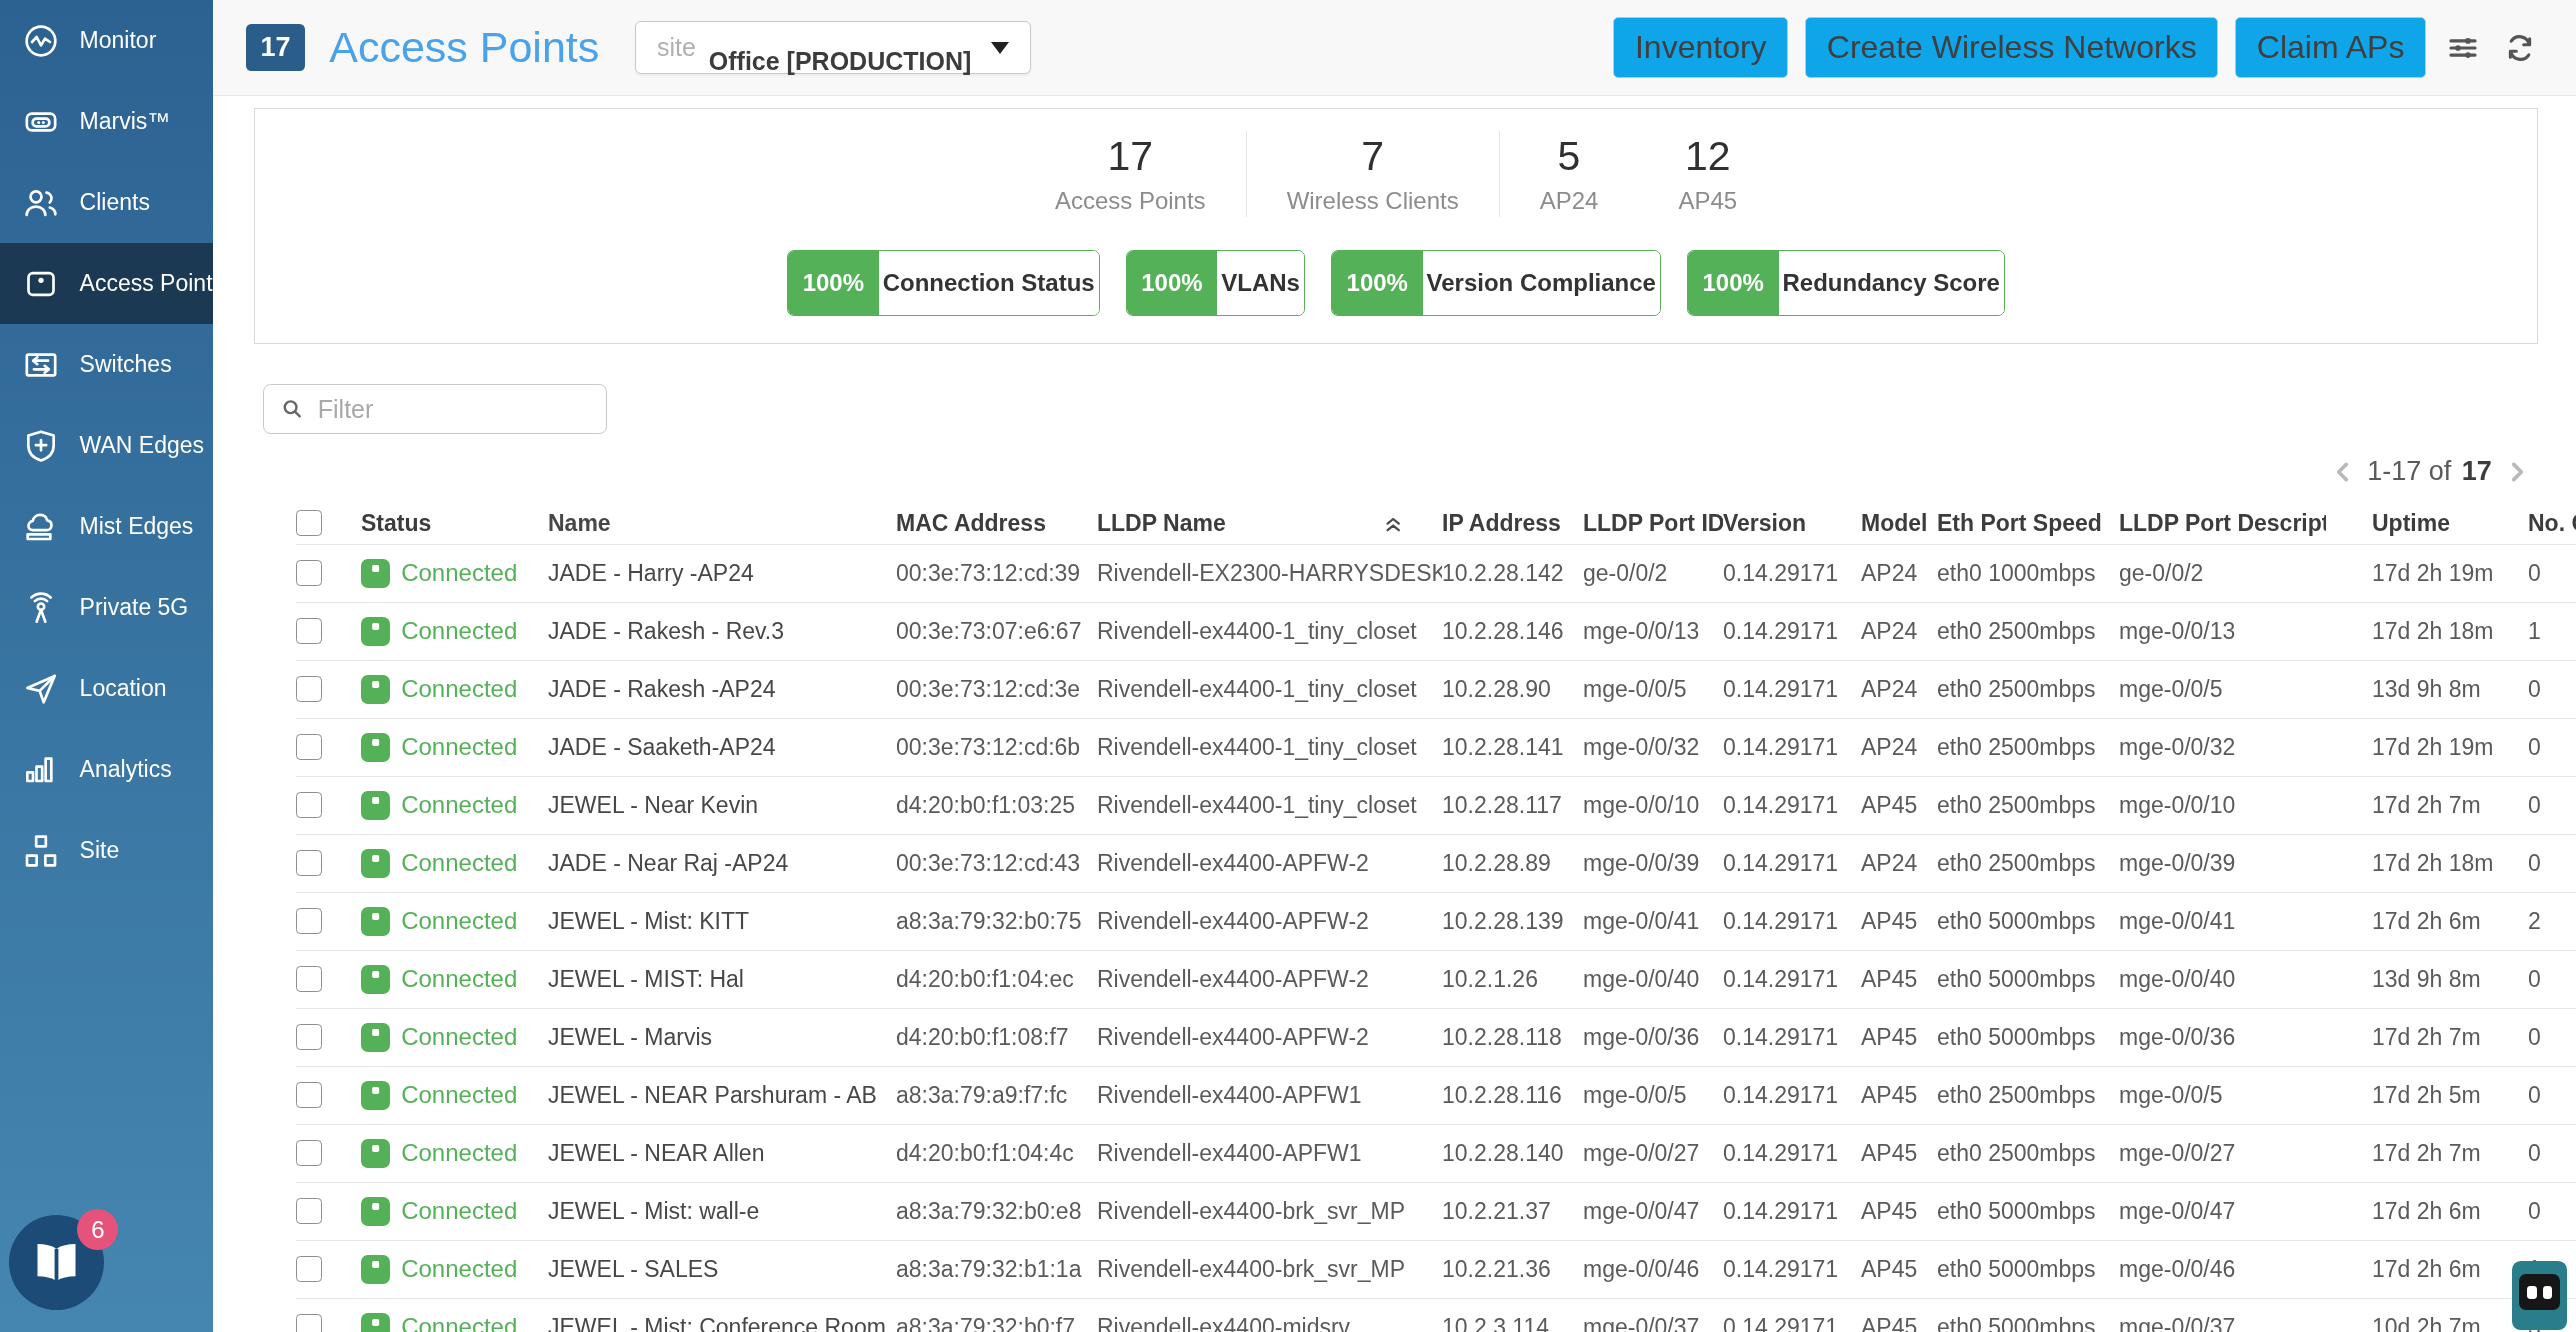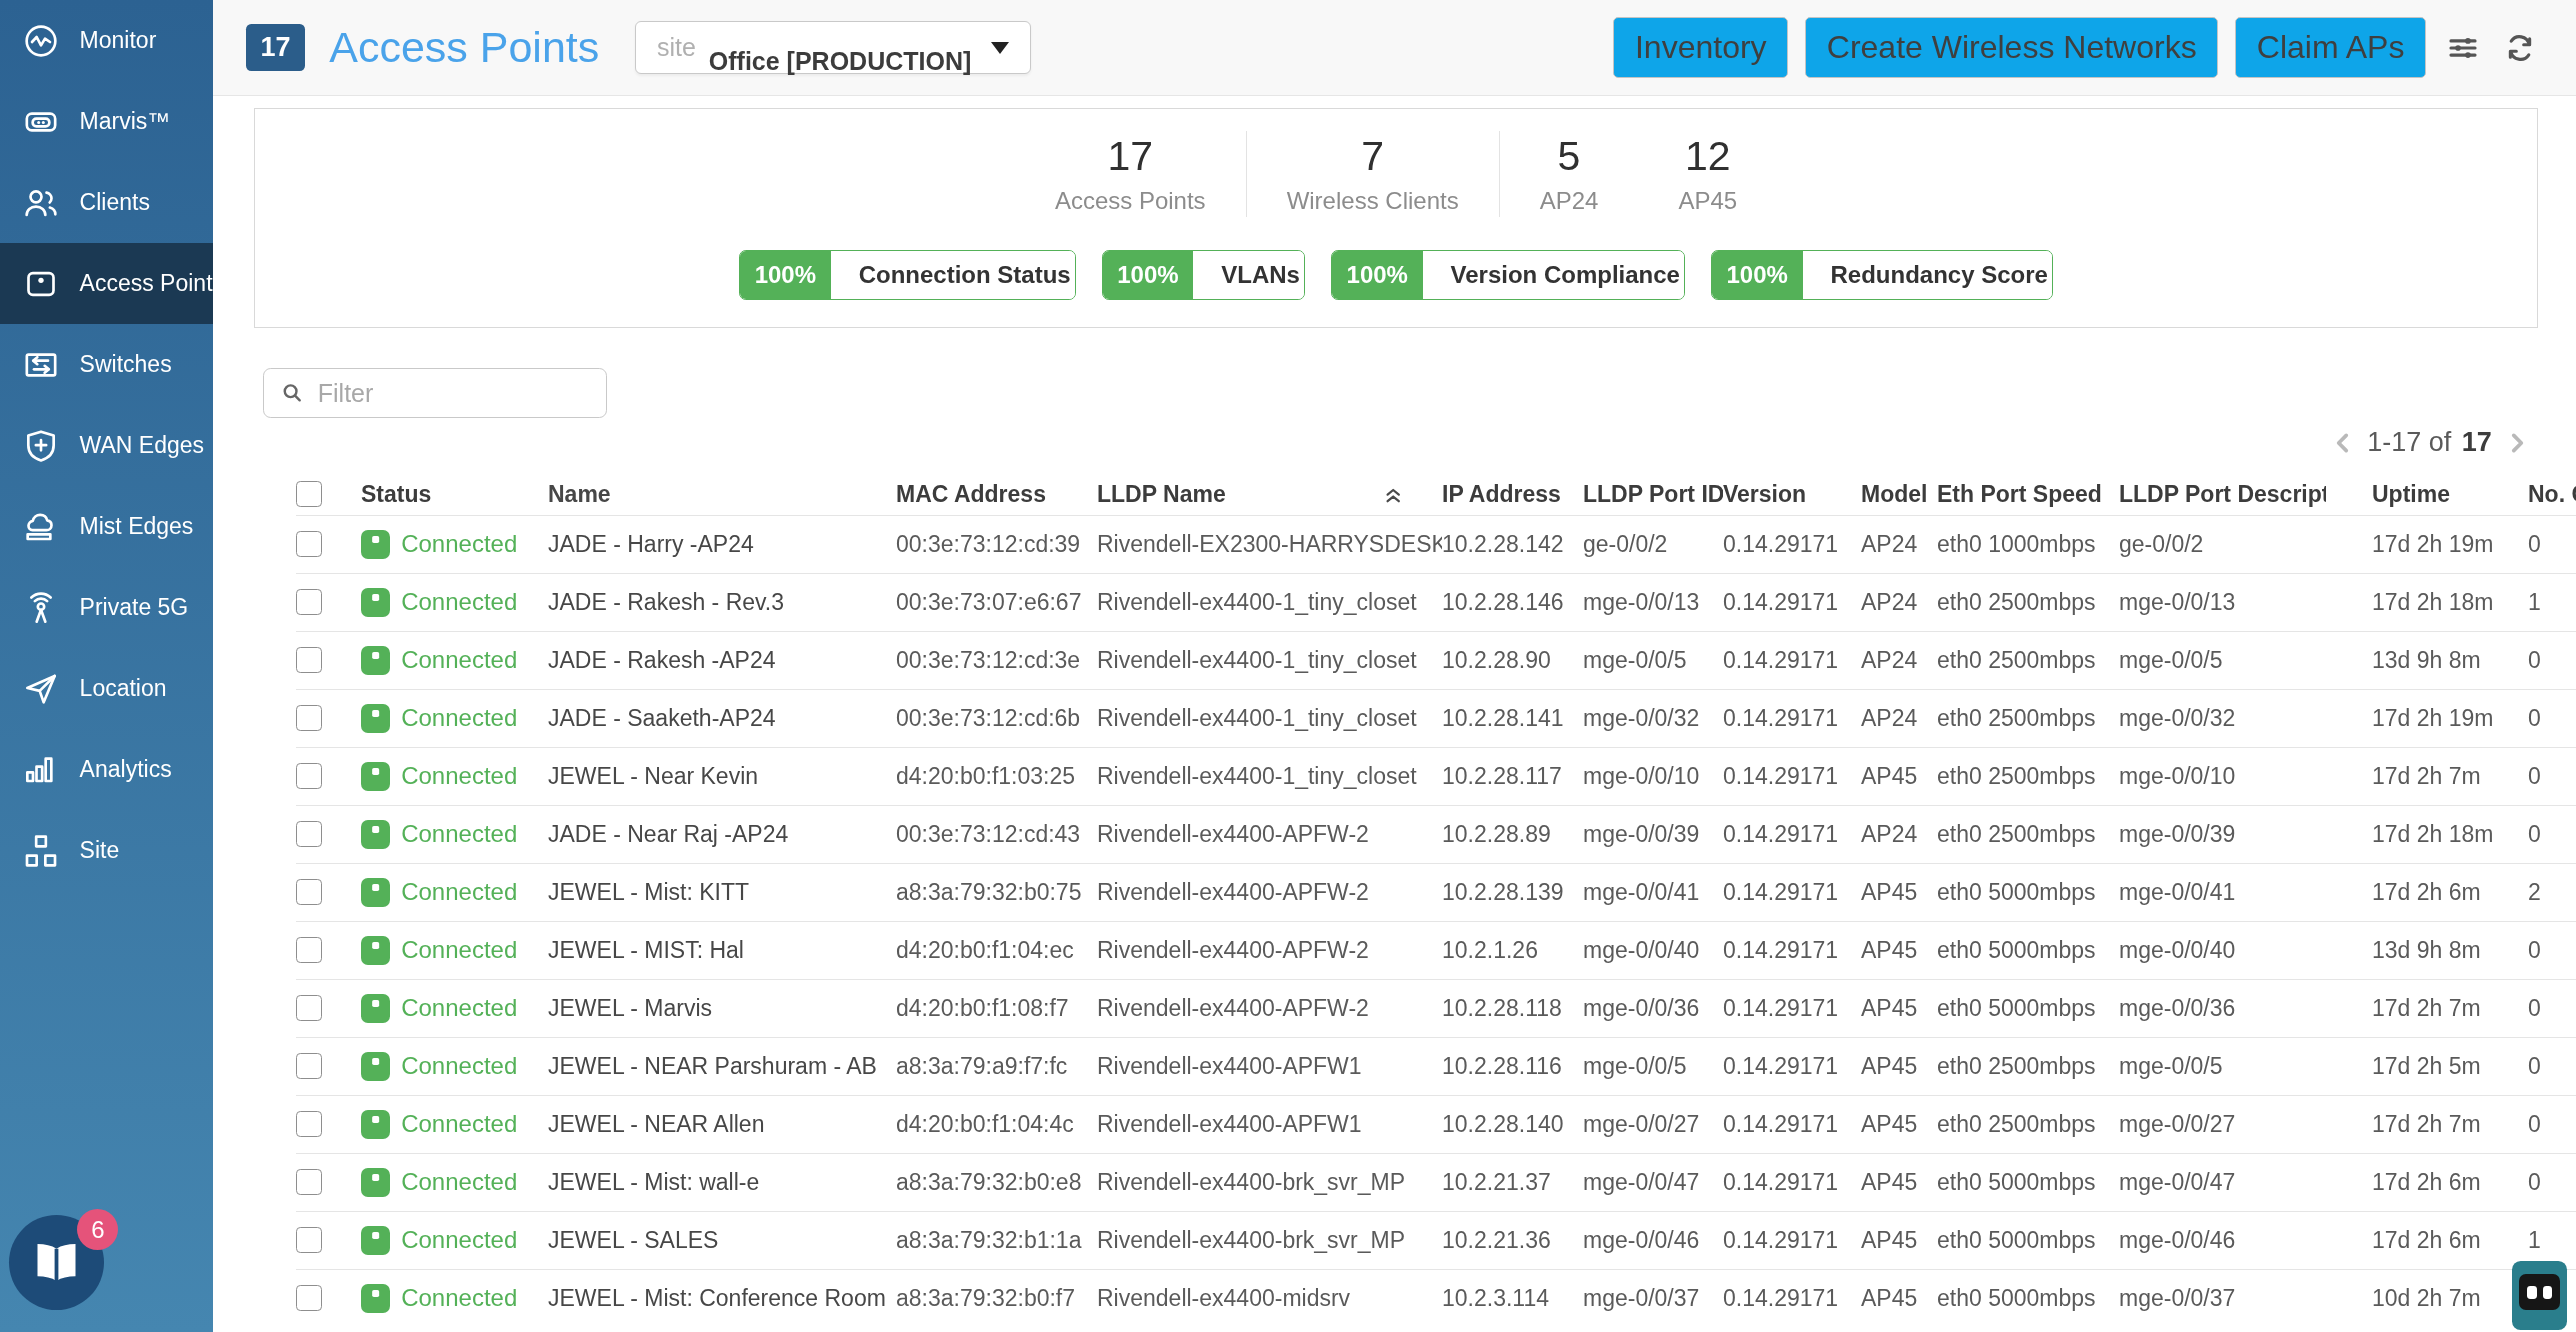--- a/index.html
+++ b/index.html
@@ -47,33 +47,33 @@
   .icon-btn svg{width:34px;height:34px;stroke:#555;fill:none;stroke-width:2.2;stroke-linecap:round;stroke-linejoin:round;}
 
   
   .summary-panel{margin:12px 38px 0 41px;border:0.9px solid #d9d9d9;padding:22.4px 0 27.5px;background:#fff;}
   .stats-row{display:flex;justify-content:center;align-items:stretch;}
   .stat{padding:1.7px 40px;text-align:center;}
   .stat.divided{border-right:0.9px solid #e3e3e3;}
   .stat-value{font-size:41px;color:#303030;font-weight:500;}
   .stat-label{font-size:24px;color:#8c8c8c;margin-top:6.9px;white-space:nowrap;}
   .badges-row{display:flex;justify-content:center;gap:26px;margin-top:33px;}
-  .score-badge{display:flex;border:1.7px solid var(--green);border-radius:6.9px;overflow:hidden;height:50px;cursor:pointer;background:#fff;gap:24px;}
+  .score-badge{display:flex;border:1.7px solid var(--green);border-radius:6.9px;overflow:hidden;height:66px;cursor:pointer;background:#fff;}
   .score-pct{background:var(--green);color:#fff;font-weight:bold;font-size:24px;display:flex;align-items:center;padding:0 14.6px;}
   .score-label{background:#fff;color:#333;font-weight:bold;font-size:24px;display:flex;align-items:center;padding:0 4px;white-space:nowrap;}
 
   
   .controls{margin:40px 0 0 50px;}
   .filter-box{width:344px;height:50px;border:0.9px solid #c9c9c9;border-radius:7.7px;display:flex;
     align-items:center;padding:0 15.5px;gap:12px;background:#fff;}
   .filter-box svg{width:27.5px;height:27.5px;stroke:#666;fill:none;stroke-width:2.4;stroke-linecap:round;}
   .filter-input{border:none;outline:none;font-size:25px;color:#a16207;width:100%;background:transparent;}
   .filter-input::placeholder{color:#a8a8a8;}
   .pagination{display:flex;justify-content:flex-end;align-items:center;gap:10.3px;
-    padding-right:45px;margin-top:9px;font-size:27px;color:#5a5a5a;}
+    padding-right:45px;margin-top:22px;font-size:27px;color:#5a5a5a;}
   .pg-chevron{width:29px;height:29px;cursor:pointer;display:flex;align-items:center;justify-content:center;}
   .pg-chevron svg{width:26px;height:26px;stroke:#b9b9b9;fill:none;stroke-width:3.4;stroke-linecap:round;stroke-linejoin:round;}
   .pg-total{font-weight:bold;color:#3d3d3d;}
 
   
   .table-wrap{margin:15.5px 0 0 83px;overflow:hidden;width:2280px;}
   .tbl{min-width:2359px;}
   .thead{display:flex;align-items:center;height:41px;}
   .th{font-size:23px;font-weight:bold;color:#3c3c3c;white-space:nowrap;overflow:hidden;padding-right:24px;}
   .trow{display:flex;align-items:center;height:58px;border-top:0.9px solid #e5e5e5;cursor:pointer;background:#fff;}

